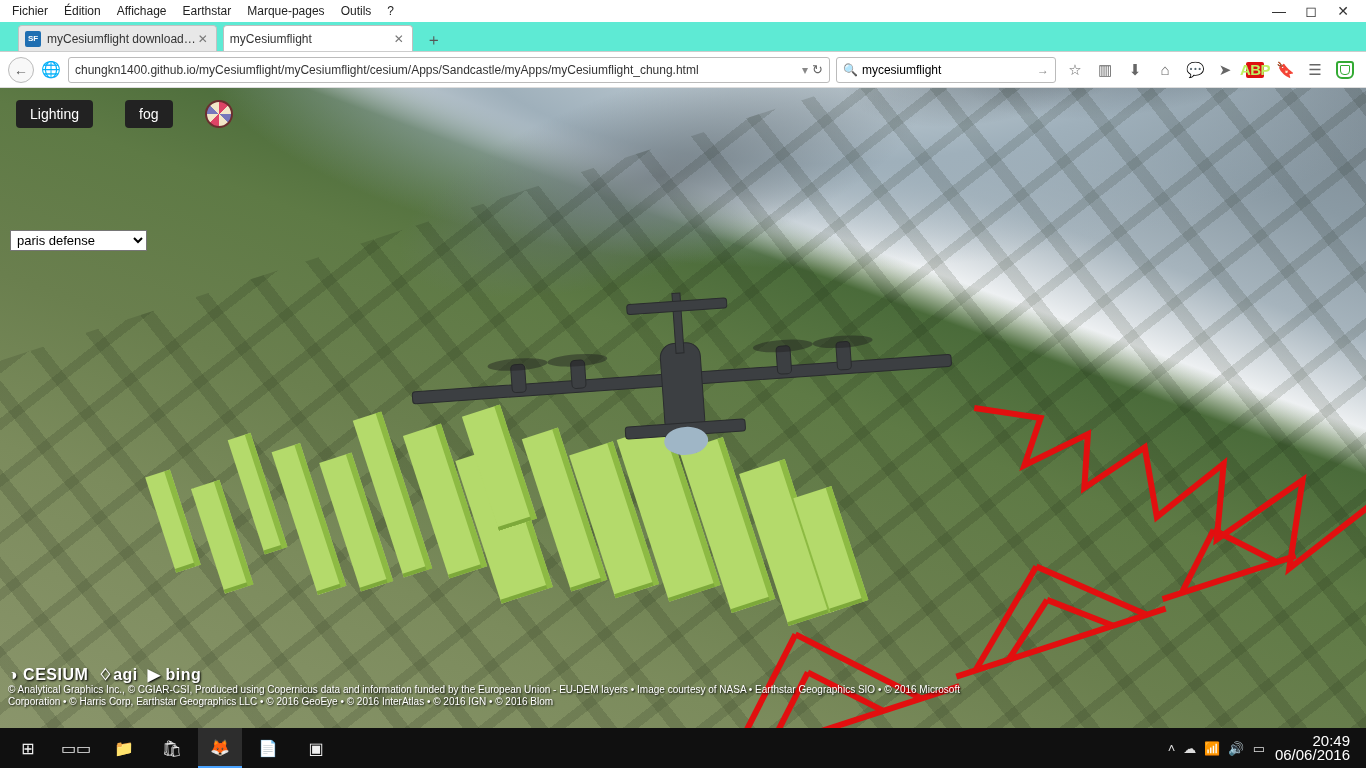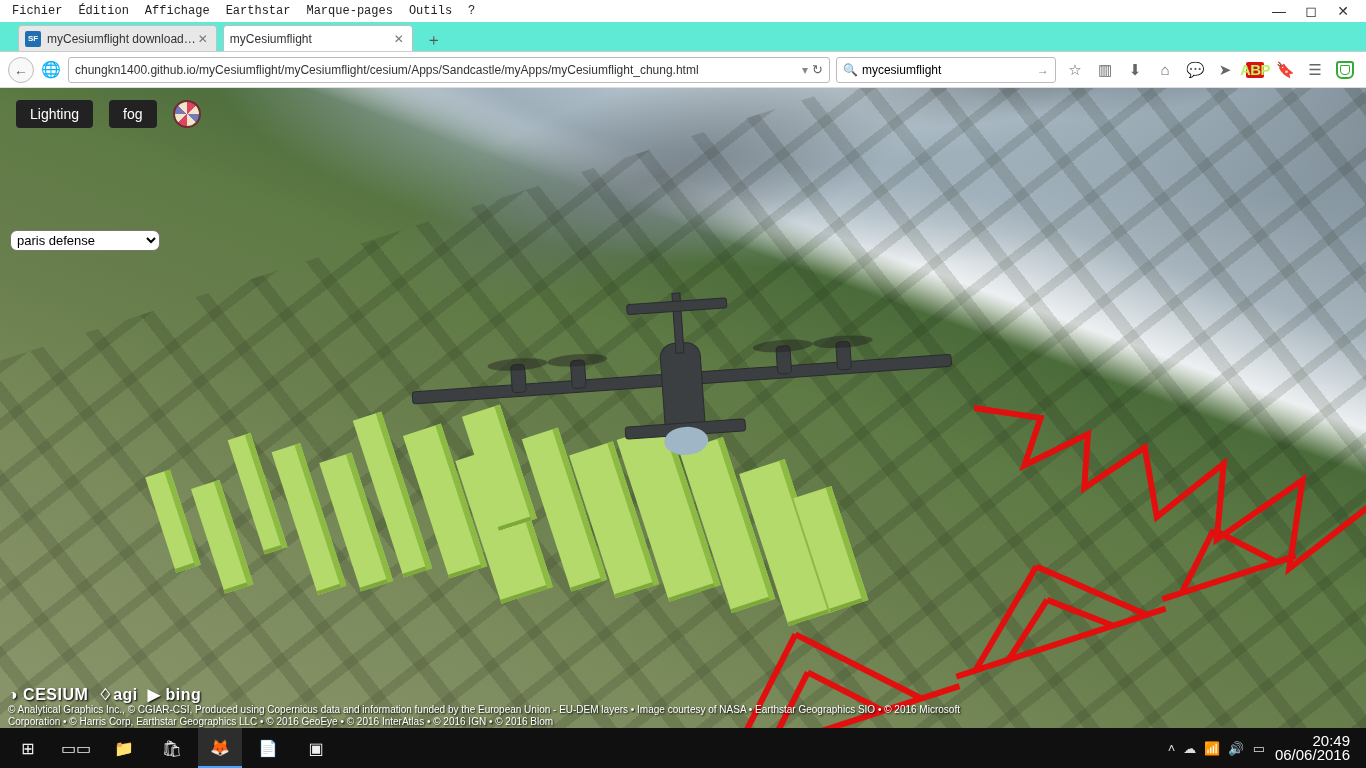--- a/index.html
+++ b/index.html
@@ -1,20 +1,20 @@
 <!DOCTYPE html>
 <html><head>
 <meta charset="utf-8">
 <style>
 * { margin: 0; padding: 0; box-sizing: border-box; font-family: "Segoe UI", Tahoma, sans-serif; }
 html, body { width: 1366px; height: 768px; overflow: hidden; background: #fff; }
 
 
 .menubar { height: 22px; background: #fff; display: flex; align-items: center; padding: 0 6px; font-size: 12px; color: #222; gap: 4px;}
-.menubar .menu-item { padding: 2px 6px; cursor: default; font-family: Liberation Mono, monospace; }
+.menubar .menu-item { padding: 2px 6px; cursor: default; }
 .menubar .winctl { margin-left: auto; display: flex; gap: 18px; padding-right: 10px; }
 .menubar .winctl span { width: 14px; text-align:center; font-size: 14px; color:#333; }
 
 
 .tabbar { height: 30px; background: #5eead4; display: flex; align-items: flex-end; padding-left: 18px; border-bottom: 1px solid #ccc; }
 .tab { height: 26px; min-width: 190px; max-width: 200px; background: #e8e8e8; border: 1px solid #c2c2c2; border-bottom: none; border-radius: 4px 4px 0 0; margin-right: 6px; display: flex; align-items: center; padding: 0 6px; font-size: 12px; color:#333; position: relative; }
 .tab.active { background: #fff; border-color:#bfbfbf; }
 .tab .favicon { width: 16px; height: 16px; background:#1f6fb2; color:#fff; font-size:8px; display:flex; align-items:center; justify-content:center; border-radius:2px; margin-right:6px; font-weight:bold;}
 .tab .tabtitle { flex: 1; white-space: nowrap; overflow:hidden; text-overflow:ellipsis;}
 .tab .tabclose { color:#777; font-size:12px; padding:0 2px;}
@@ -60,31 +60,31 @@
 
 .layer-rot { position:absolute; inset:0; transform-origin: 50% 50%; transform: rotate(-18deg);}
 .building { position:absolute; background:#b4da6b; box-shadow: inset -6px 0 0 #8dba43, inset 0 -4px 0 #7da93a; }
 .bridge { position:absolute; }
 
 
 .plane { position:absolute; left:50%; top:48%; transform: translate(-50%,-50%) rotate(-4deg);}
 .plane svg { width: 640px; height: 220px; }
 
 
-.hud-buttons { position:absolute; left:16px; top:12px; display:flex; gap:16px; align-items:center;}
+.hud-buttons { position:absolute; left:16px; top:12px; display:flex; gap:32px; align-items:center;}
 .hud-buttons button { background:#222; color:#fff; border:none; border-radius:4px; padding:6px 14px; font-size:14px; }
 .compass { width:28px; height:28px; border-radius:50%; border:2px solid #6b2f2f;
   background: conic-gradient(#d46 0 45deg, #f2e6c8 45deg 90deg, #77b 90deg 135deg, #f2e6c8 135deg 180deg, #d46 180deg 225deg, #f2e6c8 225deg 270deg, #77b 270deg 315deg, #f2e6c8 315deg 360deg);
 }
 .telemetry { position:absolute; left:10px; top:48px; font-size:12px; line-height:15px; color:#fff; text-shadow: 1px 1px 2px #000;}
 .locselect { position:absolute; left:10px; top:142px; }
-.locselect select { font-size:13px; padding:1px 2px; width:150px; background:#fff;border-radius:7px;}
-
-
-.scenefoot { position:absolute; left:0; right:0; bottom:0; padding: 6px 8px 0; color:#fff; font-size:11px; text-shadow: 1px 1px 2px #000; }
+.locselect select { font-size:13px; padding:1px 2px; width:137px; background:#fff;}
+
+
+.scenefoot { position:absolute; left:0; right:0; bottom:0; padding: 6px 8px 20px; color:#fff; font-size:11px; text-shadow: 1px 1px 2px #000; }
 .scenefoot .logos { display:flex; align-items:center; gap:10px; font-weight:600; letter-spacing:0.5px; font-size:16px;}
 .scenefoot .logos .cesium::before{ content:"◑ "; }
 .scenefoot .attr { font-size:10px; line-height:12px; }
 
 
 .taskbar { height:40px; background:#101010; display:flex; align-items:center; padding:0 6px; color:#fff;}
 .taskbar .tb-left { display:flex; align-items:center; gap:4px;}
 .taskbar .tb-left .tbtn { width:44px; height:40px; display:flex; align-items:center; justify-content:center; font-size:16px; color:#eee; }
 .taskbar .tb-left .tbtn.active { background: rgba(255,255,255,0.12); border-bottom:2px solid #4aa3ff;}
 .taskbar .tray { margin-left:auto; display:flex; align-items:center; gap:10px; font-size:12px; padding-right:10px;}

